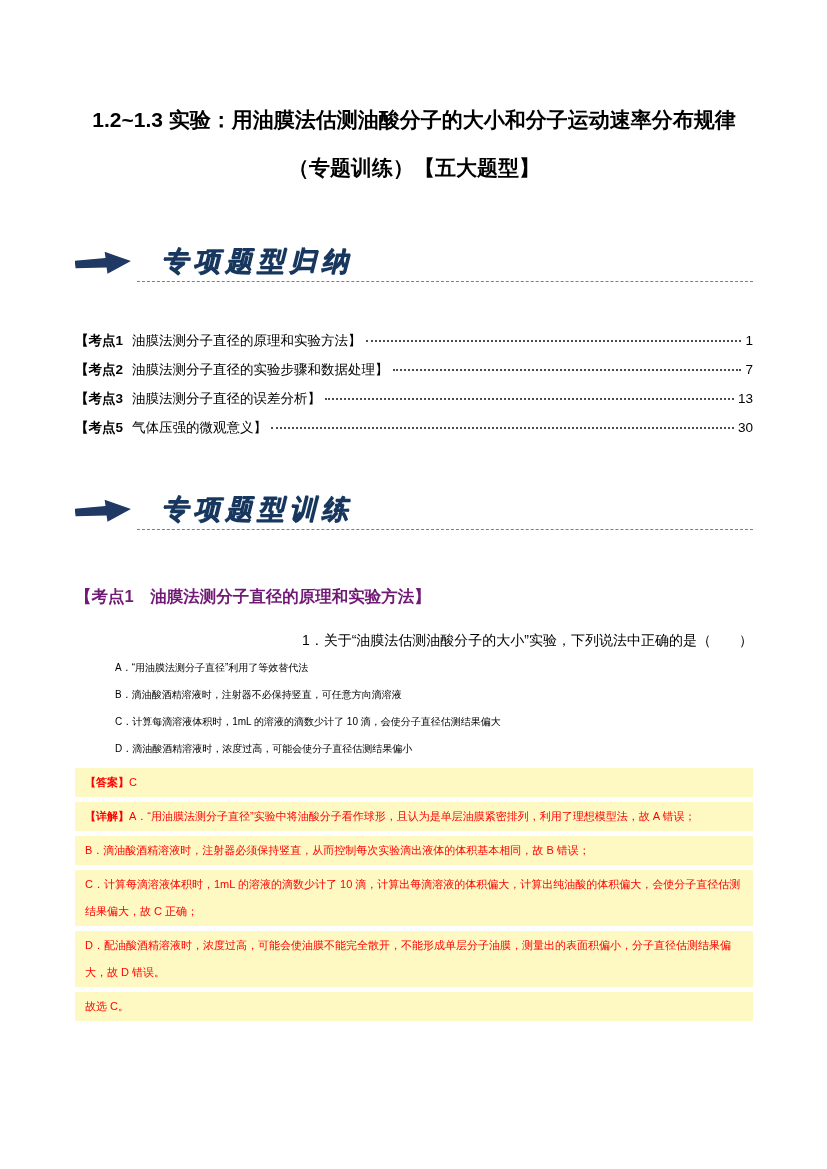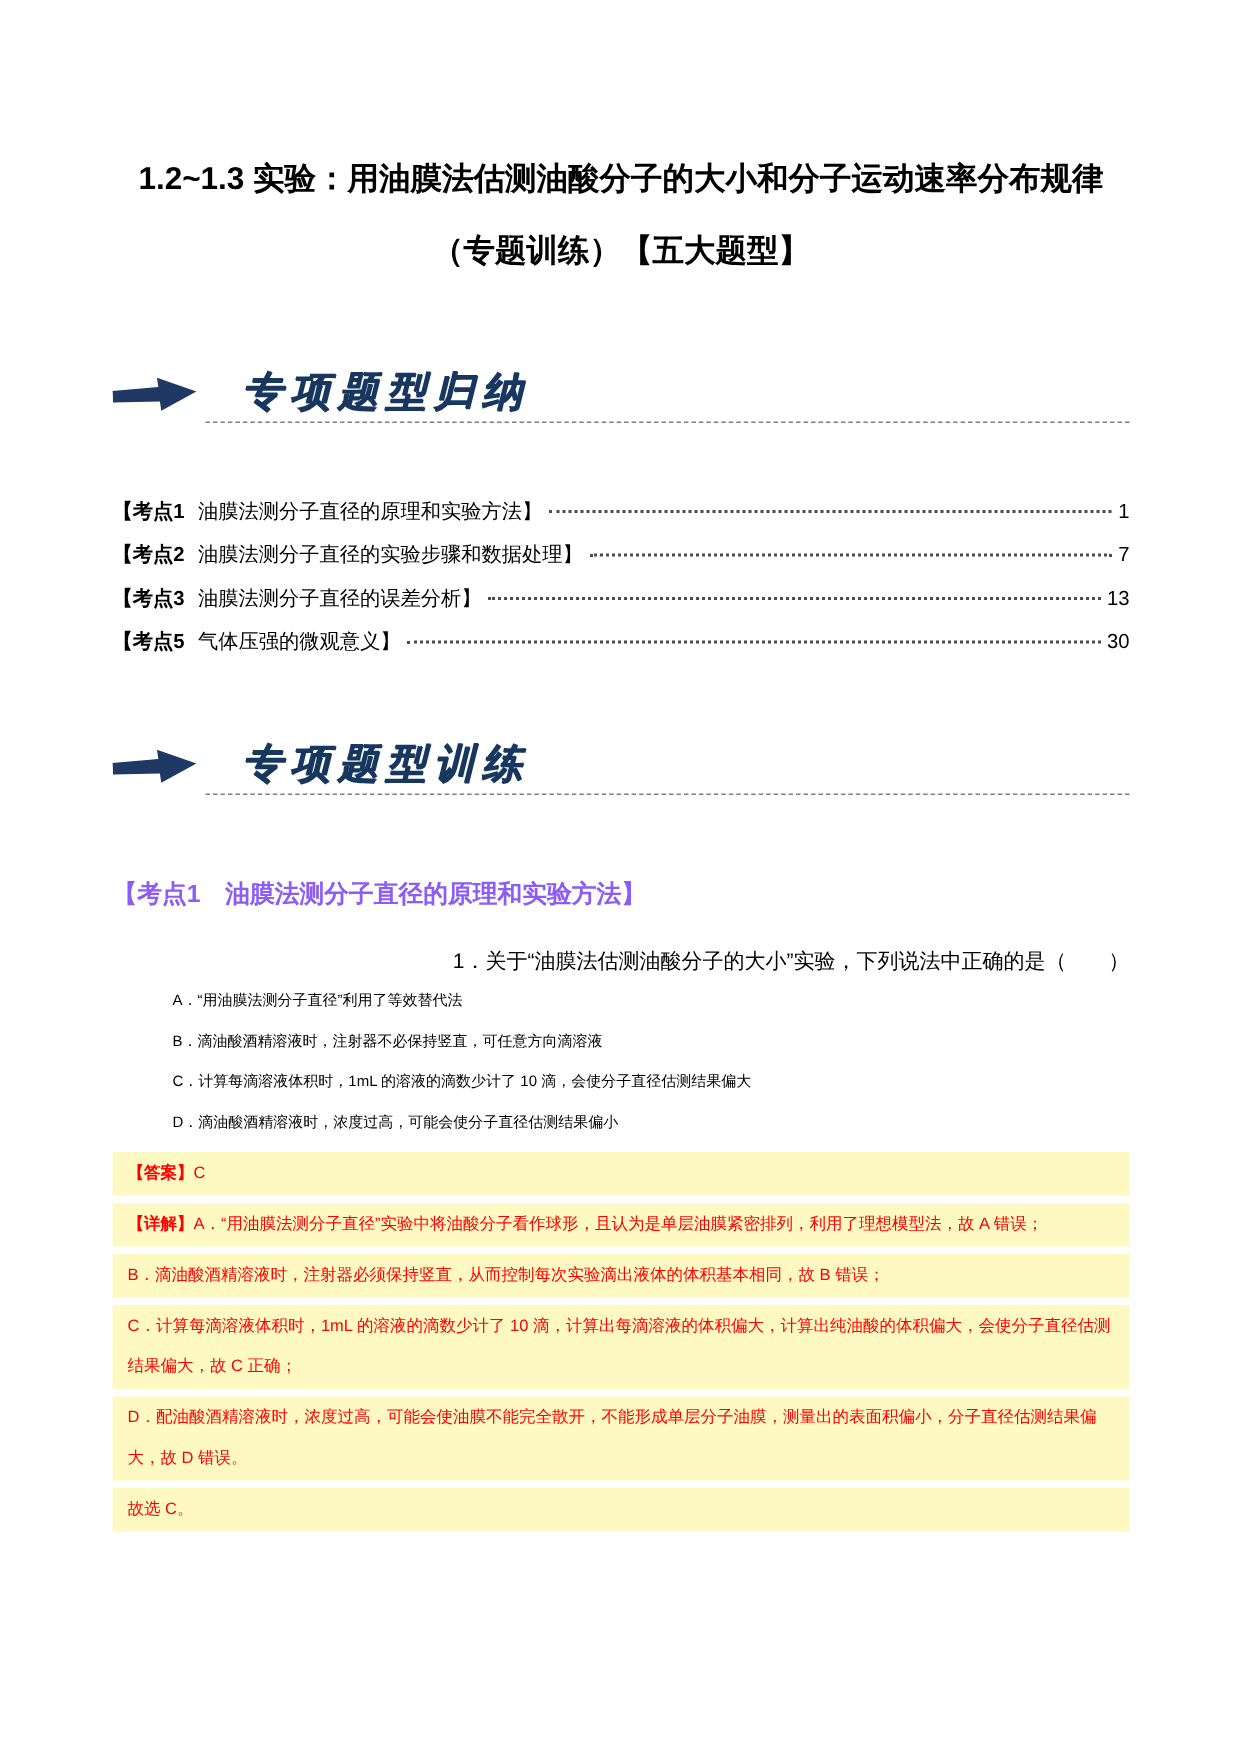--- a/index.html
+++ b/index.html
@@ -41,21 +41,21 @@
   
   .toc { margin-top:50px; }
   .toc-row { display:flex; align-items:baseline; height:29px; font-size:13.5px; }
   .toc-tag { font-weight:bold; white-space:nowrap; }
   .toc-title { margin-left:9px; white-space:nowrap; }
   .toc-leader { flex:1; margin:0 4px; min-width:18px;
     border-bottom:2px dotted #4d4d4d; transform:translateY(-3px); }
   .toc-page { white-space:nowrap; }
 
   
-  .topic-heading { margin-top:55px; color:#8b5cf6; font-size:16.5px; font-weight:bold; line-height:22px; }
+  .topic-heading { margin-top:55px; color:#701a75; font-size:16.5px; font-weight:bold; line-height:22px; }
 
   
   .stem { margin-top:20px; font-size:14px; line-height:27px;text-align:right; }
   .option { font-size:10px; line-height:27px; margin-left:40px; }
 
   
   .answer-block { margin-top:6px; }
   .shade {
     background:#fef9c3; color:#FF0000;
     font-size:11px; line-height:27px;

